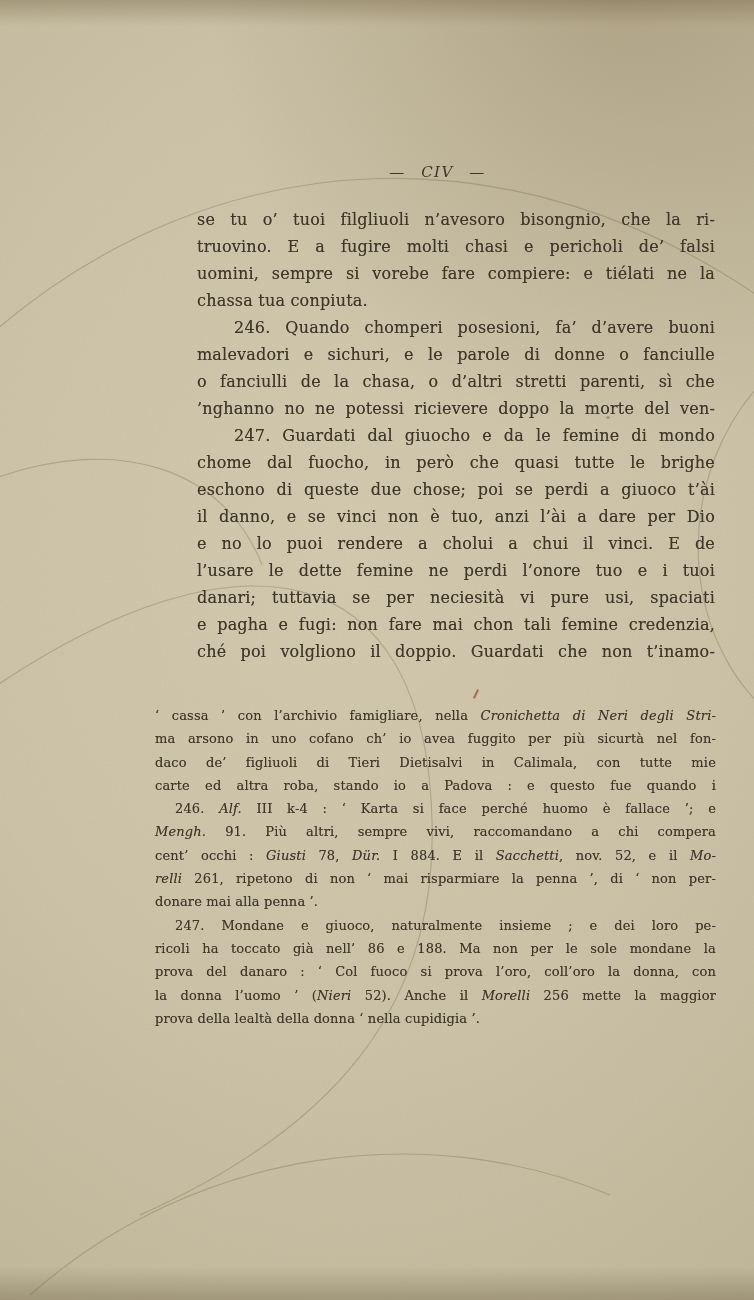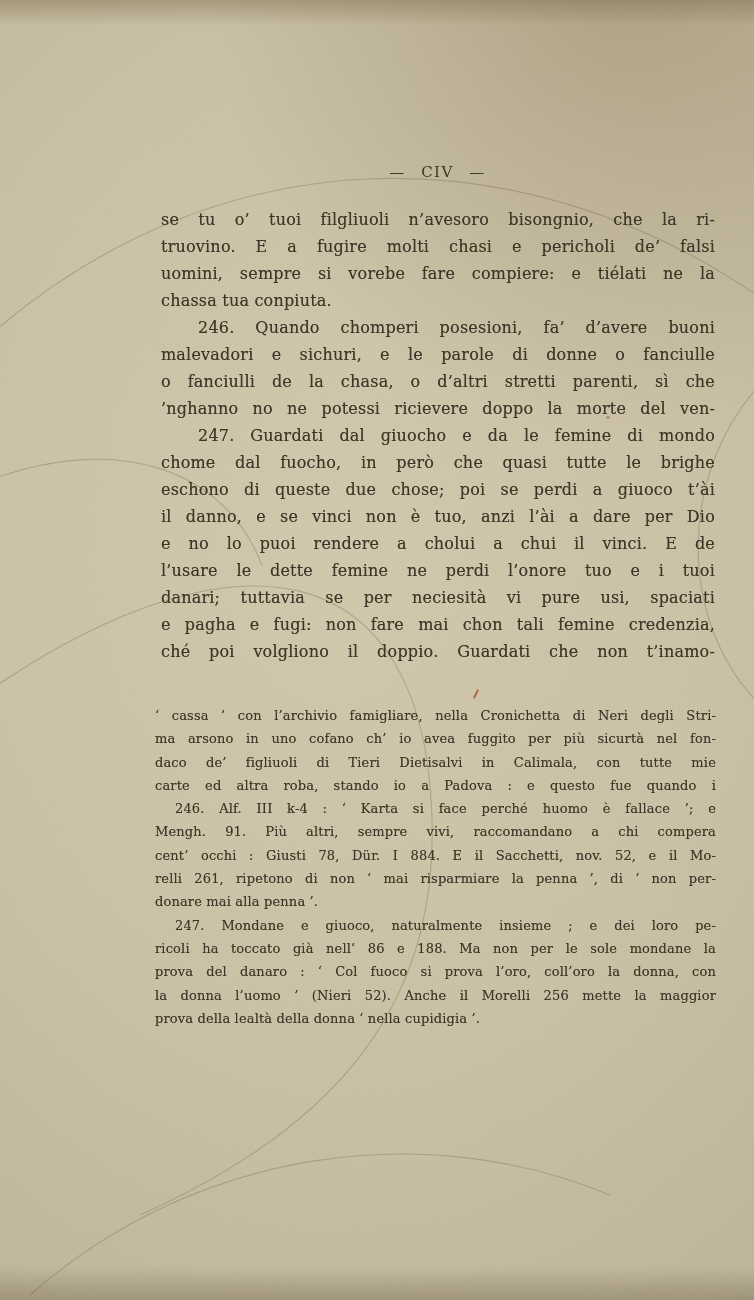--- a/index.html
+++ b/index.html
@@ -11,39 +11,39 @@
     background:
       radial-gradient(120% 80% at 82% -2%, rgba(120,100,68,0.30), rgba(120,100,68,0) 45%),
       linear-gradient(180deg, rgba(110,92,60,0.38) 0px, rgba(110,92,60,0) 26px),
       linear-gradient(0deg, rgba(92,80,52,0.34) 0px, rgba(92,80,52,0) 34px),
       radial-gradient(95% 70% at 45% 42%, #d3caaf 0%, #ccc3a8 55%, #c1b79b 100%);
   }
   .overlay { position:absolute; left:0; top:0; width:754px; height:1300px; pointer-events:none; }
   .header {
     position:absolute; left:160px; top:163px; width:555px;
     text-align:center; font-size:15px; line-height:18px;
-    letter-spacing:1.5px; word-spacing:9px; white-space:nowrap;
+    letter-spacing:1.5px; word-spacing:9px; white-space:nowrap;font-style:italic;
   }
   .main {
     position:absolute; left:161px; top:206px; width:554px;
     font-size:16px; letter-spacing:0.2px;
     text-shadow:0 0 0.6px rgba(62,54,40,0.55);
   }
-  .main .tline { line-height:27px; }
+  .main .tline { line-height:27px;margin-left:36px; }
   .main .tline.ind { text-indent:37px; }
   .fnotes {
     position:absolute; left:155px; top:704px; width:561px;
     font-size:13px; letter-spacing:0.15px;
     text-shadow:0 0 0.5px rgba(62,54,40,0.5);
   }
   .fnotes .tline { line-height:23.3px; }
   .fnotes .tline.ind { text-indent:20px; }
   .tline { text-align:justify; text-align-last:justify; white-space:normal; }
   .tline.end { text-align-last:auto; }
-  .it { }
+  .it { font-style:italic; }
   .pen-tick {
     position:absolute; left:475px; top:689px; width:2px; height:10px;
     transform:rotate(26deg); border-radius:1px; opacity:0.85;
   }
   .speck {
     position:absolute; left:606px; top:416px; width:4px; height:3px;
     border-radius:50%; opacity:0.7;
   }
 </style>
 </head>

